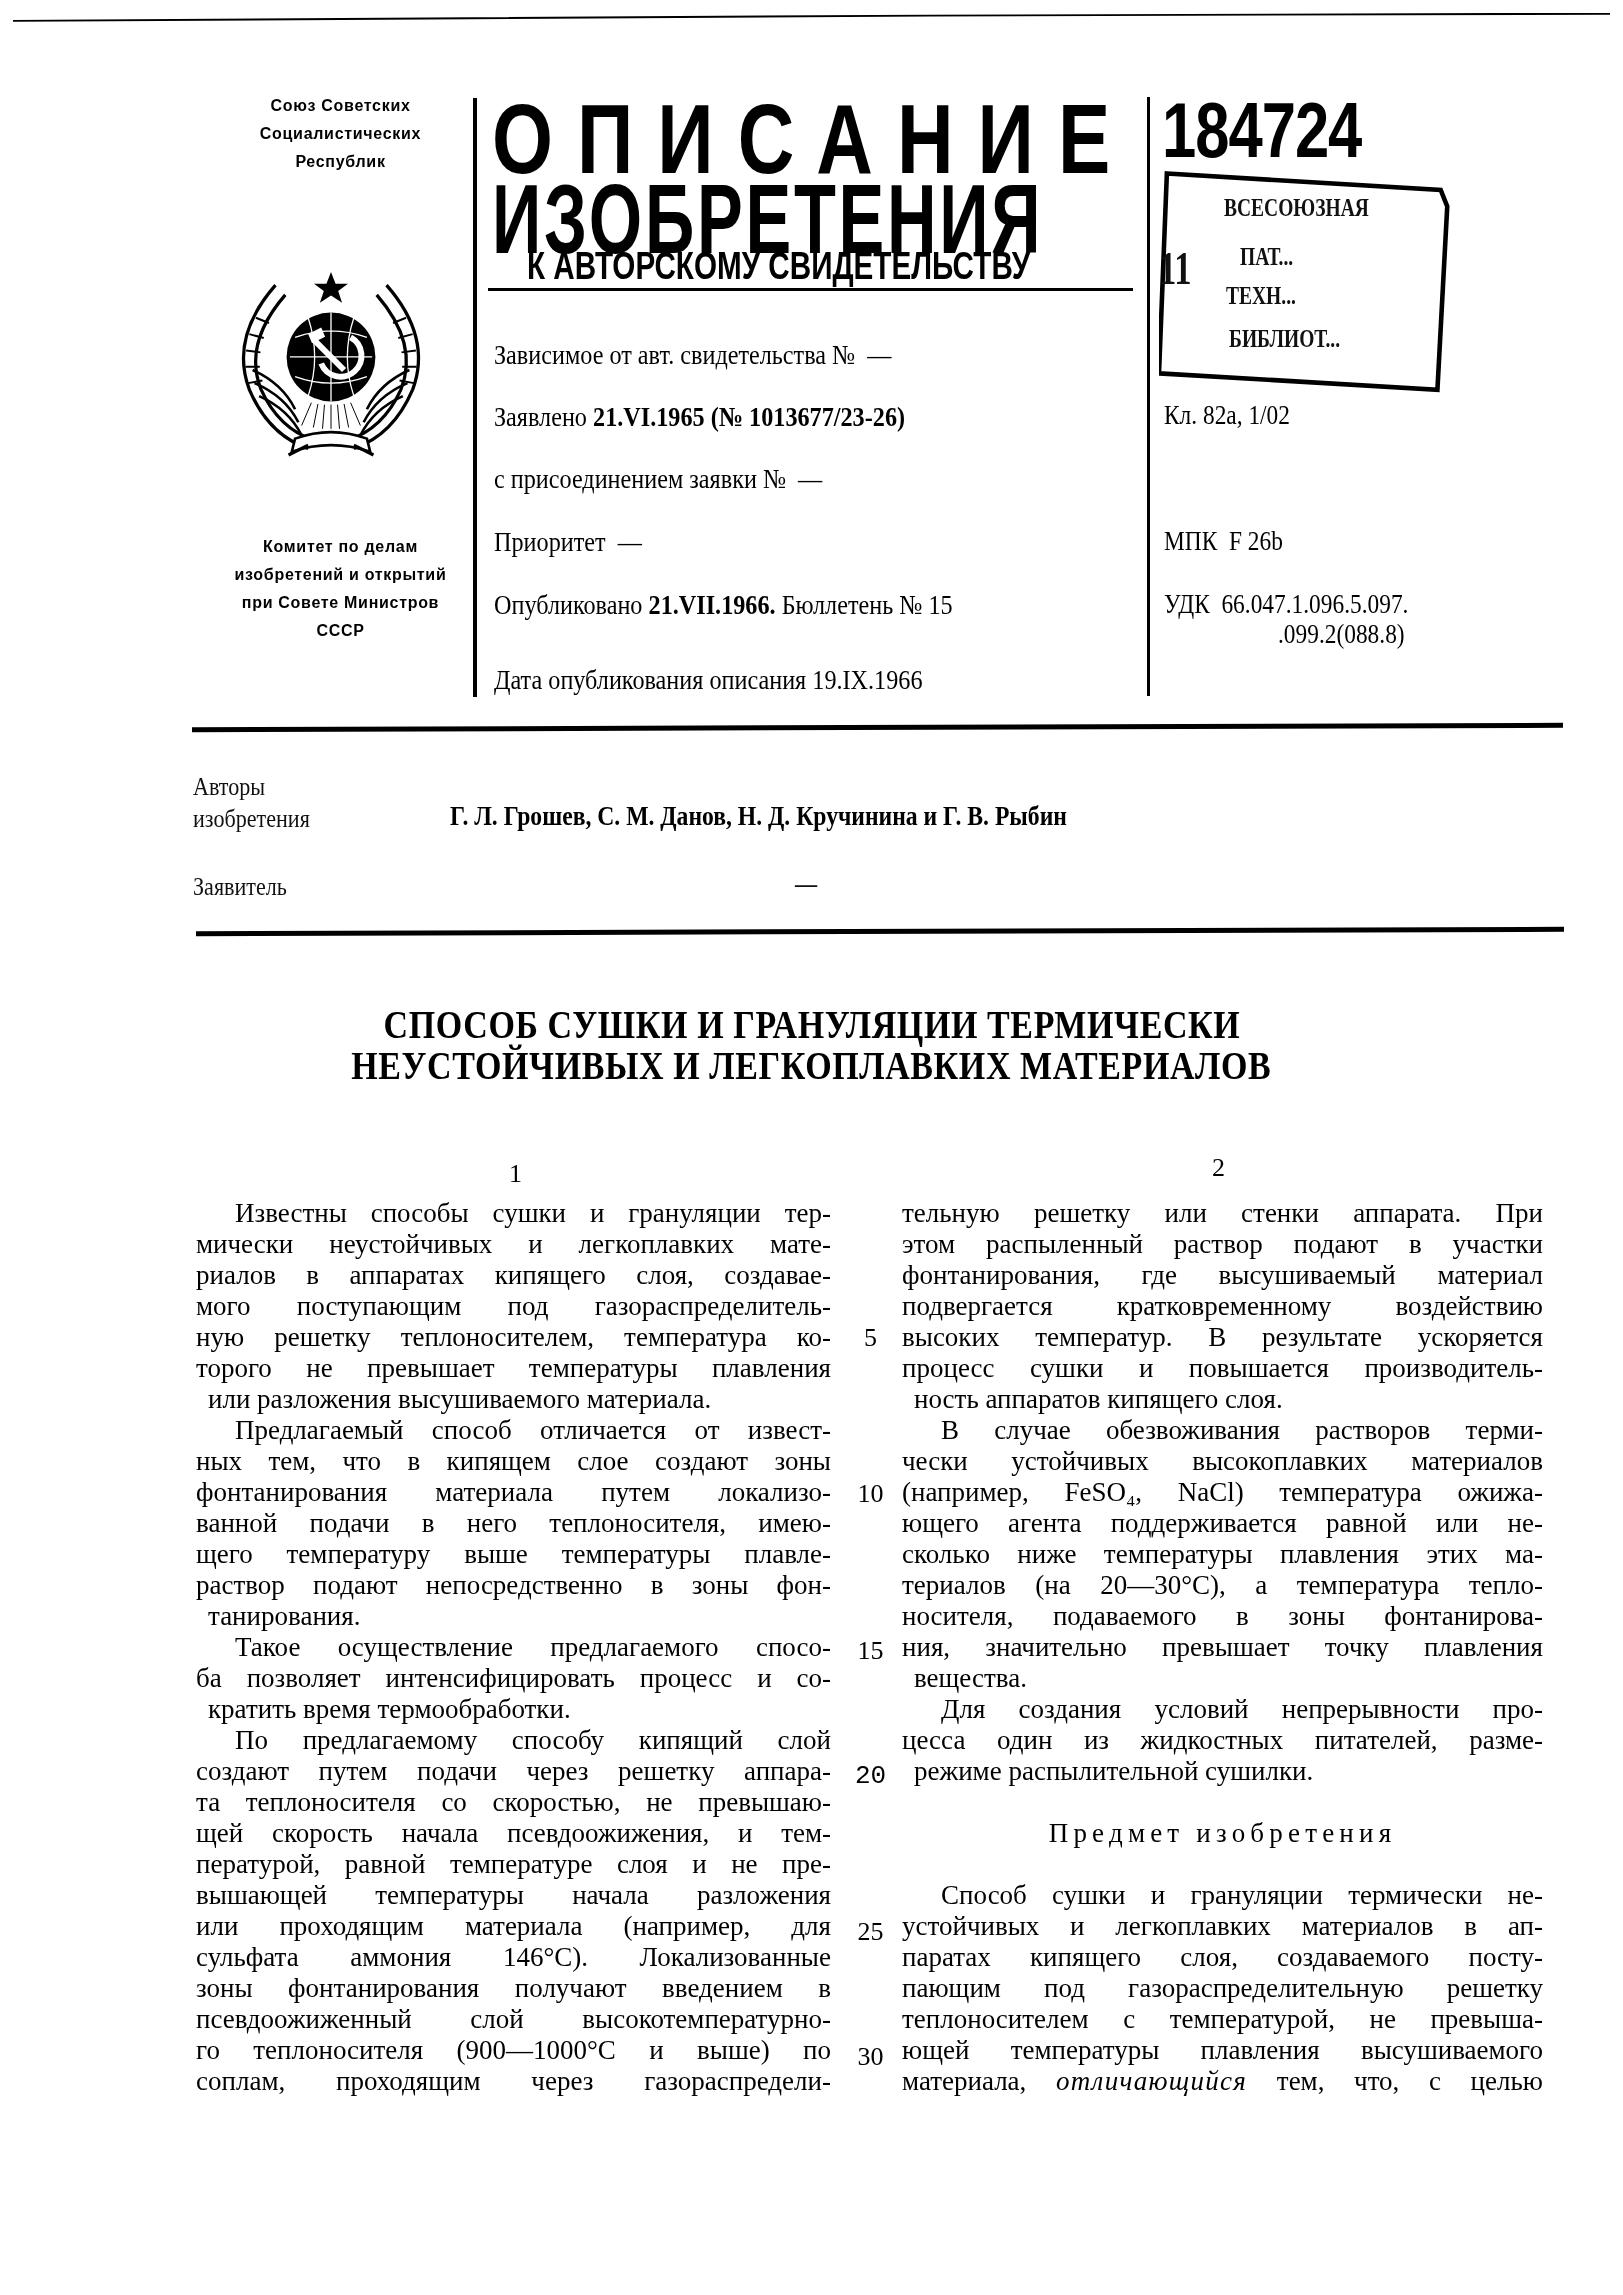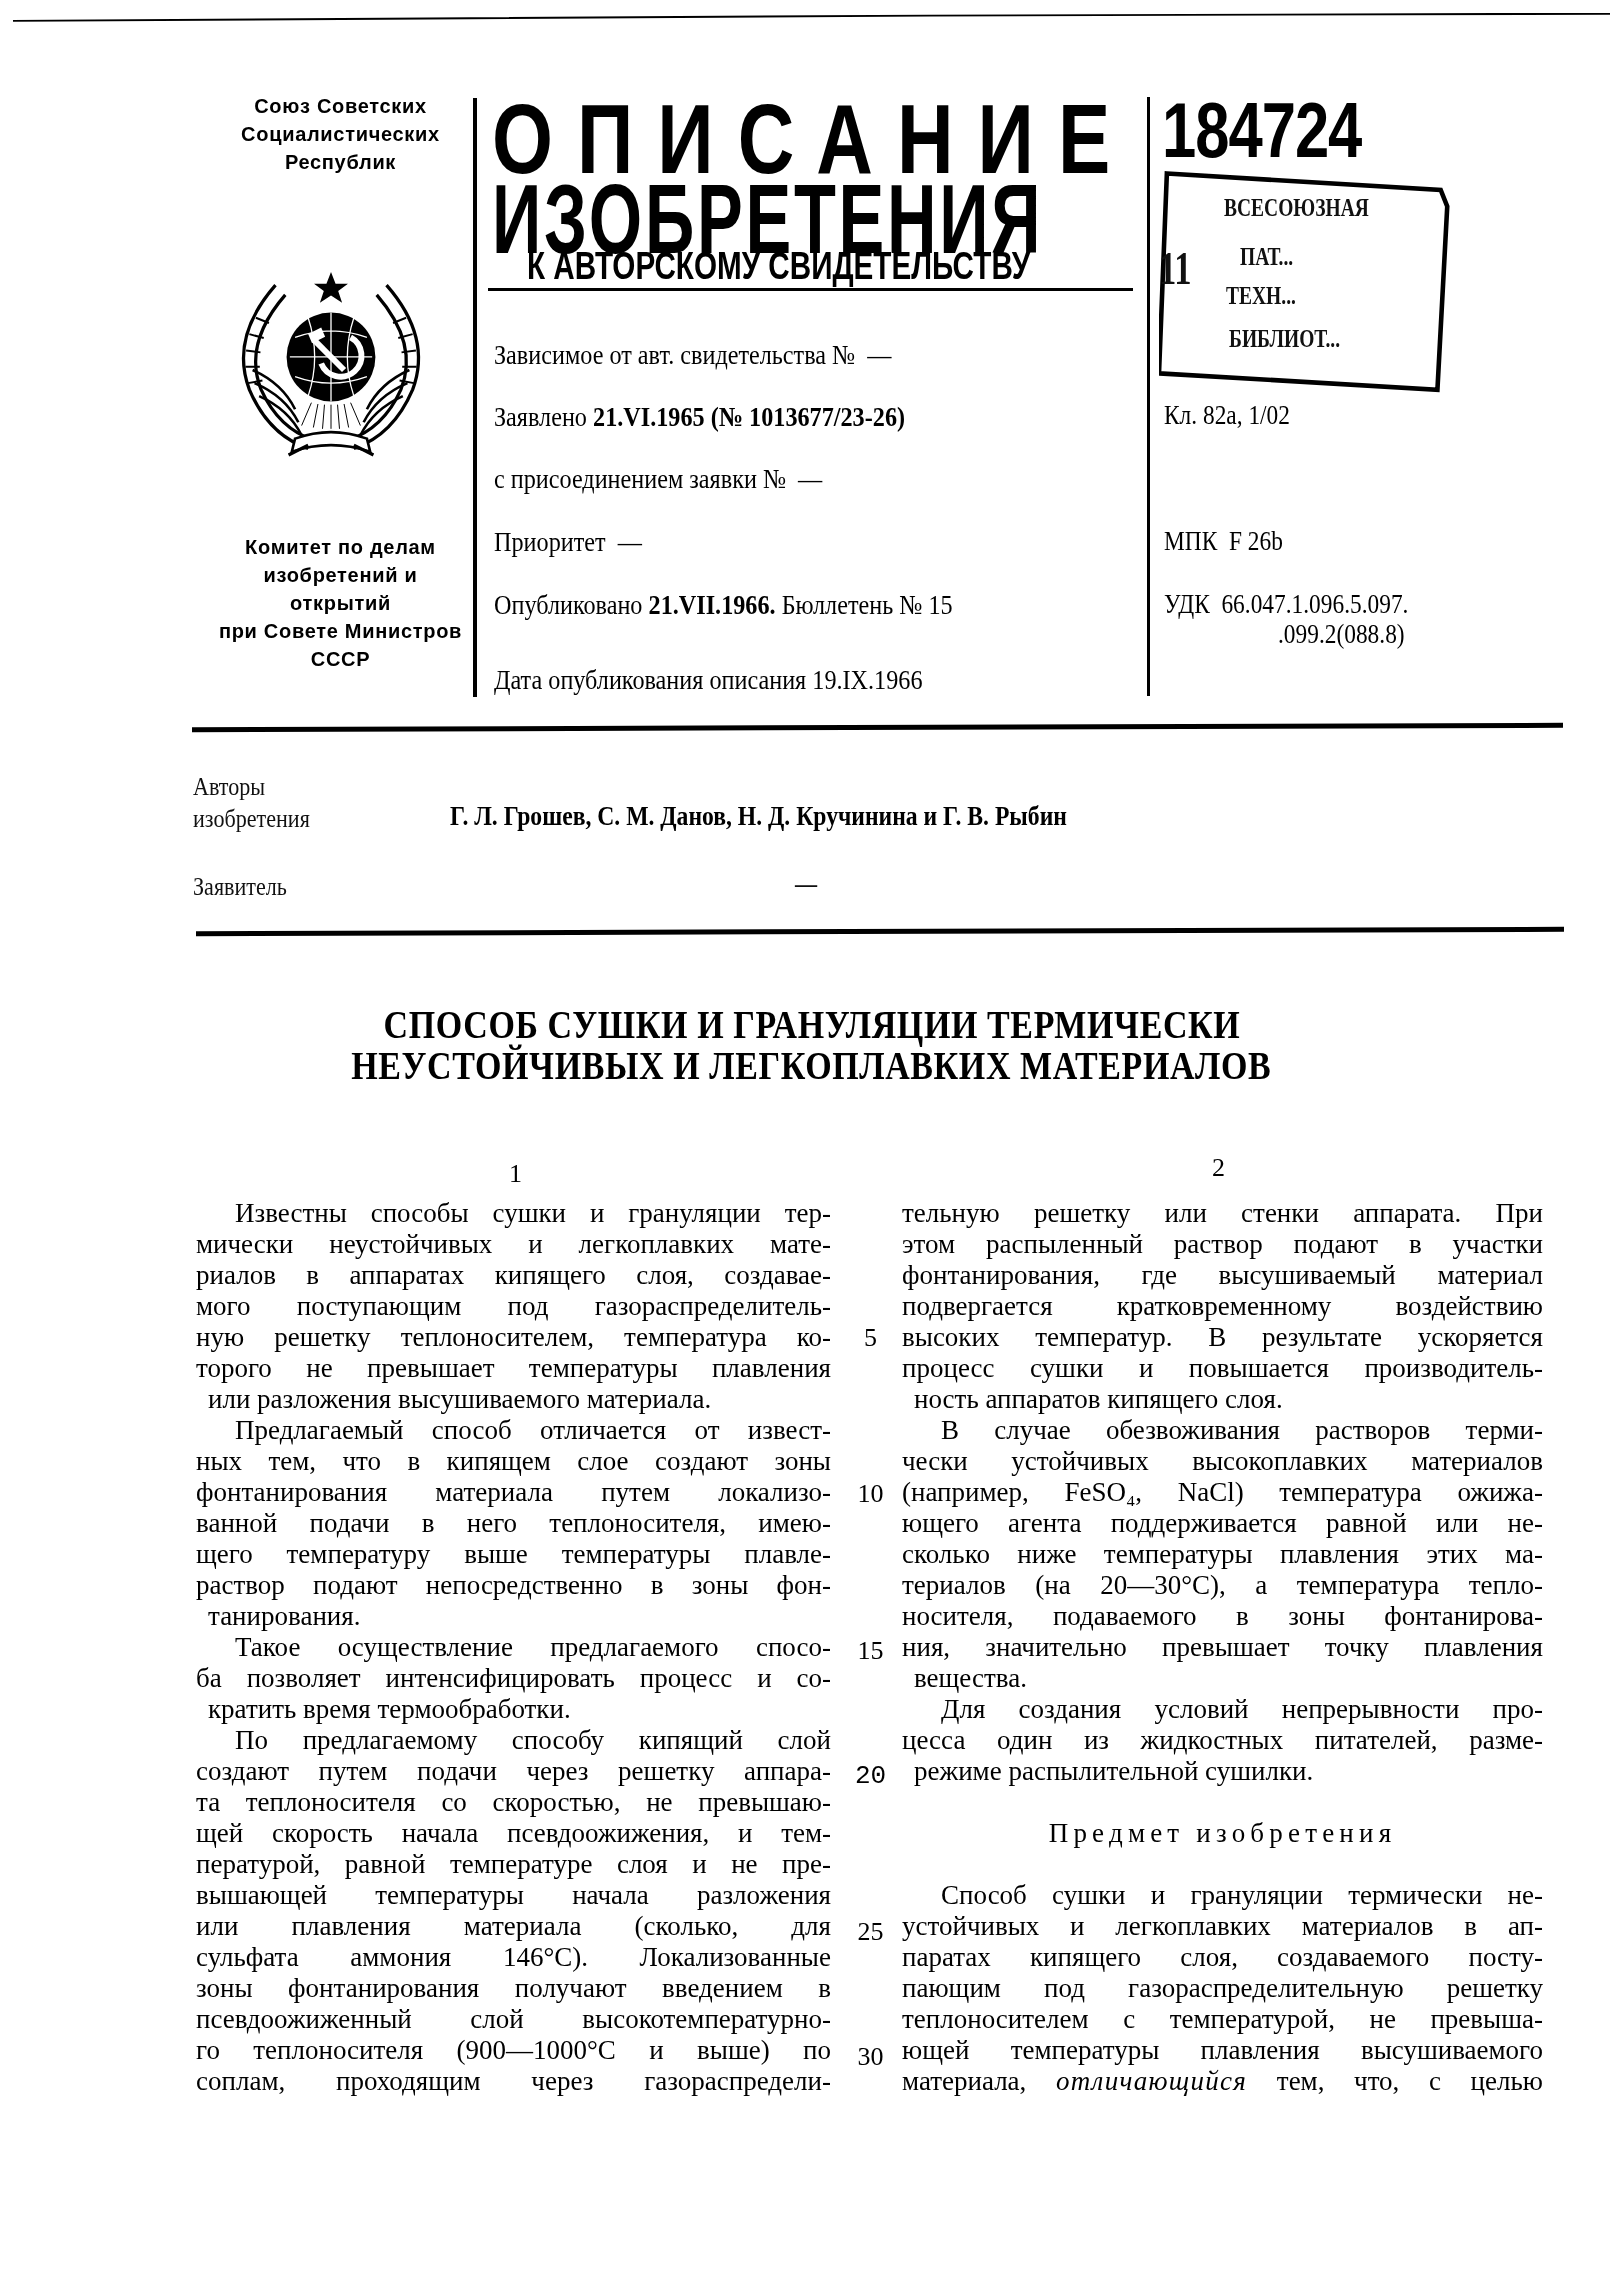--- a/index.html
+++ b/index.html
@@ -2,21 +2,21 @@
 <html style="font-size:10.5px"><head>
 <meta charset="utf-8">
 <style>
   html, body { margin: 0; padding: 0; background: #ffffff; }
   body { width: 1623px; height: 2295px; position: relative; overflow: hidden; color: #000; }
 
   
   .top-edge { position: absolute; left: 13px; top: 13px; width: 1597px; height: 9.2px; }
 
   
-  .org { position: absolute; left: 216px; width: 249px; text-align: center; font-family: "Liberation Sans", "DejaVu Sans", sans-serif; font-weight: bold; font-size: 20px; line-height: 28px; letter-spacing: 0.7px; }
+  .org { position: absolute; left: 216px; width: 249px; text-align: center; font-family: "Liberation Sans", "DejaVu Sans", sans-serif; font-weight: bold; font-size: 16px; line-height: 28px; letter-spacing: 0.7px; }
   .org-top { top: 92px; }
   .org-bottom { top: 533px; }
 
   .emblem { position: absolute; left: 223px; top: 259px; width: 216px; height: 209px; }
 
   .vrule { position: absolute; background: #000; }
 
   .big-title { position: absolute; font-family: "Liberation Sans", "DejaVu Sans", sans-serif; font-weight: bold; white-space: nowrap; }
   .opisanie { left: 492px; top: 90px; font-size: 98px; letter-spacing: 30px; line-height: 98px; transform: scaleX(0.80); transform-origin: 0 0; }
   .izobreteniya { left: 492px; top: 170px; font-size: 98px; letter-spacing: 3.9px; line-height: 98px; transform: scaleX(0.70); transform-origin: 0 0; }
@@ -196,21 +196,21 @@
   <span class="ln last">танирования.</span>
   <span class="ln indent">Такое осуществление предлагаемого спосо-</span>
   <span class="ln">ба позволяет интенсифицировать процесс и со-</span>
   <span class="ln last">кратить время термообработки.</span>
   <span class="ln indent">По предлагаемому способу кипящий слой</span>
   <span class="ln">создают путем подачи через решетку аппара-</span>
   <span class="ln">та теплоносителя со скоростью, не превышаю-</span>
   <span class="ln">щей скорость начала псевдоожижения, и тем-</span>
   <span class="ln">пературой, равной температуре слоя и не пре-</span>
   <span class="ln">вышающей температуры начала разложения</span>
-  <span class="ln">или плавления материала (сколько, для</span>
+  <span class="ln">или проходящим материала (например, для</span>
   <span class="ln">сульфата аммония 146°С). Локализованные</span>
   <span class="ln">зоны фонтанирования получают введением в</span>
   <span class="ln">псевдоожиженный слой высокотемпературно-</span>
   <span class="ln">го теплоносителя (900—1000°С и выше) по</span>
   <span class="ln">соплам, проходящим через газораспредели-</span>
 </div>
 
 <div class="lineno" style="top:1323px;">5</div>
 <div class="lineno" style="top:1479px;">10</div>
 <div class="lineno" style="top:1636px;">15</div>

